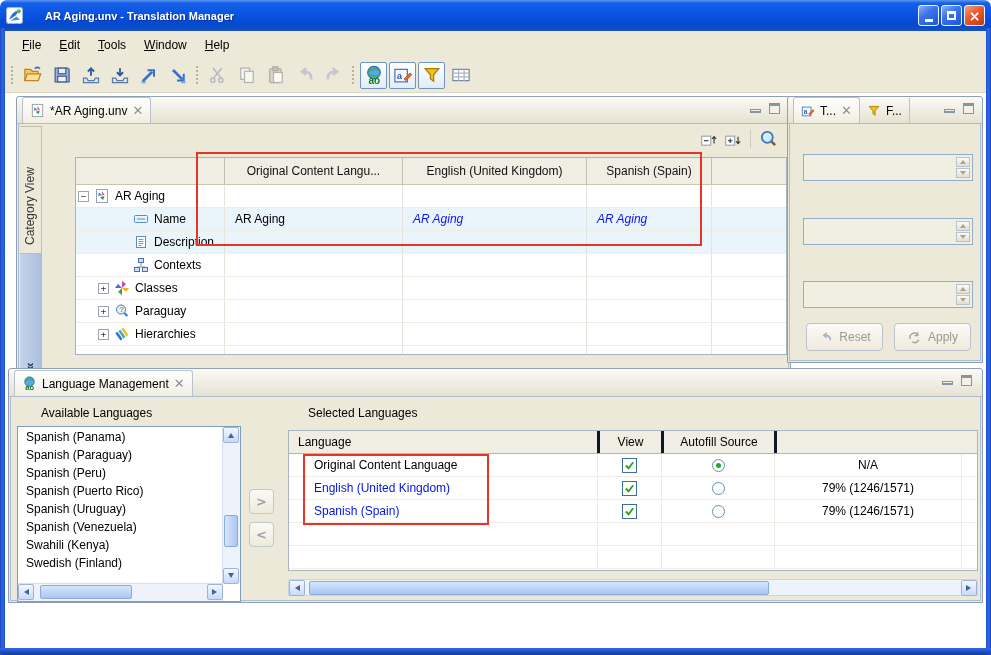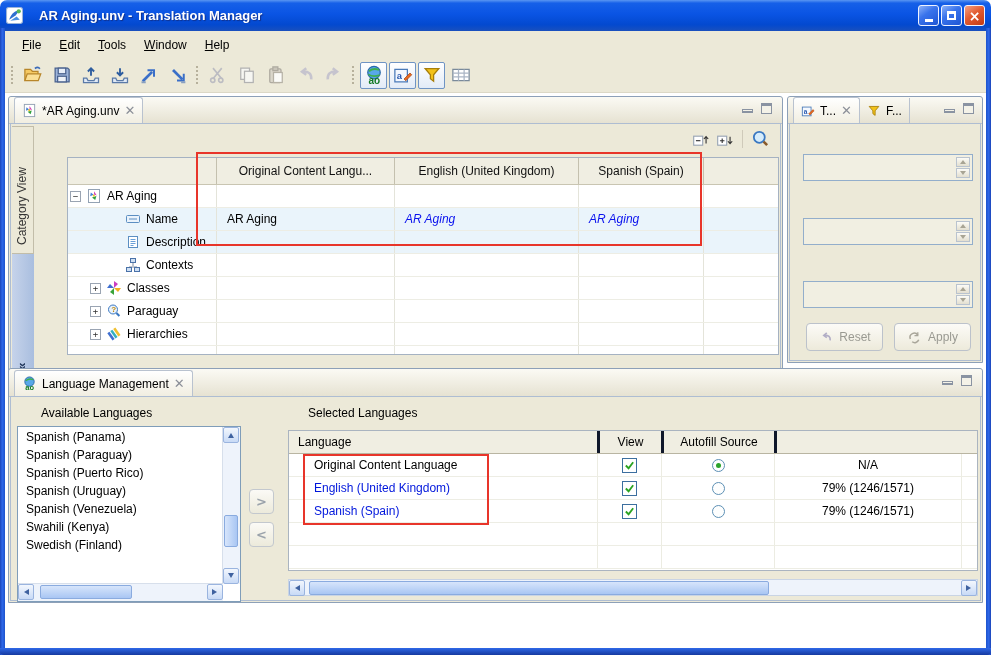--- a/index.html
+++ b/index.html
@@ -10,21 +10,21 @@
   
   .win{position:absolute;inset:0;}
   .frame-left{left:0;top:28px;bottom:0;width:5px;background:linear-gradient(90deg,#1b44b8,#2e68e8 45%,#1d53cc);}
   .frame-right{right:0;top:28px;bottom:0;width:5px;background:linear-gradient(90deg,#1d53cc,#2e68e8 55%,#1b44b8);}
   .frame-bottom{left:0;right:0;bottom:0;height:7px;background:linear-gradient(#2e68e8,#16399f);border-radius:0 0 4px 4px;}
 
   
   .titlebar{left:0;top:0;right:0;height:31px;border-radius:7px 7px 0 0;
     background:linear-gradient(180deg,#5a96f2 0%,#1660e8 10%,#0a54e4 45%,#0349cf 80%,#1a50bd 100%);
     display:flex;align-items:center;padding:0 6px;box-sizing:border-box;}
-  .title-text{color:#fff;font-weight:bold;font-size:13px;margin-left:16px;text-shadow:1px 1px 1px #10308c;flex:1;white-space:nowrap;overflow:hidden;}
+  .title-text{color:#fff;font-weight:bold;font-size:11px;margin-left:22px;text-shadow:1px 1px 1px #10308c;flex:1;white-space:nowrap;overflow:hidden;}
   .winbtns{display:flex;gap:2px;}
   .wbtn{width:21px;height:21px;border-radius:3px;border:1px solid #eef3ff;box-sizing:border-box;display:flex;align-items:center;justify-content:center;}
   .wbtn.min,.wbtn.max{background:linear-gradient(145deg,#8db2f8 0%,#3a74ec 40%,#1f56d4 100%);}
   .wbtn.close{background:linear-gradient(145deg,#f4a183 0%,#e25b31 45%,#c43a12 100%);}
   .glyph-min{width:8px;height:3px;background:#fff;margin-top:9px;}
   .glyph-max{width:9px;height:9px;border:2px solid #fff;border-top-width:3px;box-sizing:border-box;}
   .glyph-x{color:#fff;font-weight:bold;font-size:14px;line-height:1;font-family:"DejaVu Sans",sans-serif;}
 
   
   .menubar{left:5px;right:5px;top:31px;height:27px;background:#ece9d8;display:flex;align-items:center;padding-left:8px;box-sizing:border-box;}
@@ -40,21 +40,21 @@
   .tabrow{position:absolute;left:0;right:0;top:0;height:26px;background:linear-gradient(#fbfaf4,#e6e2d2);border-bottom:1px solid #b9c2cf;border-radius:3px 3px 0 0;display:flex;align-items:flex-end;}
   .tab{height:25px;display:flex;align-items:center;gap:5px;padding:0 7px;border-right:1px solid #b9c2cf;font-size:12px;white-space:nowrap;}
   .tab.active{background:linear-gradient(#ffffff,#f1eee1);border-top:1px solid #b9c2cf;border-left:1px solid #b9c2cf;border-radius:3px 3px 0 0;margin-left:5px;}
   .xclose{color:#8b8f98;font-weight:bold;font-size:13px;line-height:1;font-family:"DejaVu Sans",sans-serif;}
   .panelbtns{position:absolute;top:6px;display:flex;gap:8px;align-items:center;}
   .pb-min{width:11px;height:4px;border:1px solid #8a93a2;border-bottom-width:2px;box-sizing:border-box;background:#f4f2e8;margin-top:5px;}
   .pb-max{width:11px;height:11px;border:1px solid #8a93a2;border-top-width:3px;box-sizing:border-box;background:#f4f2e8;}
   .panel-body{position:absolute;left:1px;right:1px;top:26px;bottom:1px;background:#ece9d8;border:1px solid #aebdd2;box-sizing:border-box;}
 
   
-  #editor-panel{left:8px;top:96px;width:775px;height:285px;}
+  #editor-panel{left:16px;top:96px;width:775px;height:285px;}
   .cat-strip{left:1px;top:2px;width:22px;bottom:2px;}
   .cat-tab{position:absolute;left:0;top:0;width:22px;height:128px;background:#ece9d8;border:1px solid #c2bda9;border-left:none;box-sizing:border-box;}
   .cat-tab span{position:absolute;left:3px;top:118px;transform-origin:0 0;transform:rotate(-90deg);white-space:nowrap;font-size:12px;color:#333;}
   .cat-fill{position:absolute;left:0;top:128px;bottom:0;width:22px;background:linear-gradient(90deg,#c6d3ea,#a9bedf);border-radius:0 0 3px 3px;}
   .cat-collapse{position:absolute;left:2px;bottom:2px;width:18px;height:16px;color:#243a5e;font-weight:bold;transform:rotate(-90deg);font-size:13px;text-align:center;line-height:14px;}
   .grid-tools{position:absolute;right:10px;top:5px;display:flex;align-items:center;gap:6px;}
   .gt-sep{width:1px;height:18px;background:#cfcaba;margin:0 2px;}
 
   
   .etable{position:absolute;left:56px;top:33px;width:712px;height:198px;background:#fff;border:1px solid #a5b2c2;box-sizing:border-box;overflow:hidden;}
@@ -536,20 +536,21 @@
         <div class="pb-max"></div>
       </div>
     </div>
     <div class="panel-body" style="top:27px;">
       <span class="sec-label" style="left:10px;">Available Languages</span>
 
       <div class="listbox">
         <div class="listitems">
           <div class="litem">Spanish (Panama)</div>
           <div class="litem">Spanish (Paraguay)</div>
+          <div class="litem">Spanish (Peru)</div>
           <div class="litem">Spanish (Puerto Rico)</div>
           <div class="litem">Spanish (Uruguay)</div>
           <div class="litem">Spanish (Venezuela)</div>
           <div class="litem">Swahili (Kenya)</div>
           <div class="litem">Swedish (Finland)</div>
         </div>
         <div class="vscroll">
           <div class="sbtn" style="top:0;left:0;">
               <div class="arr up"></div>
             </div>

